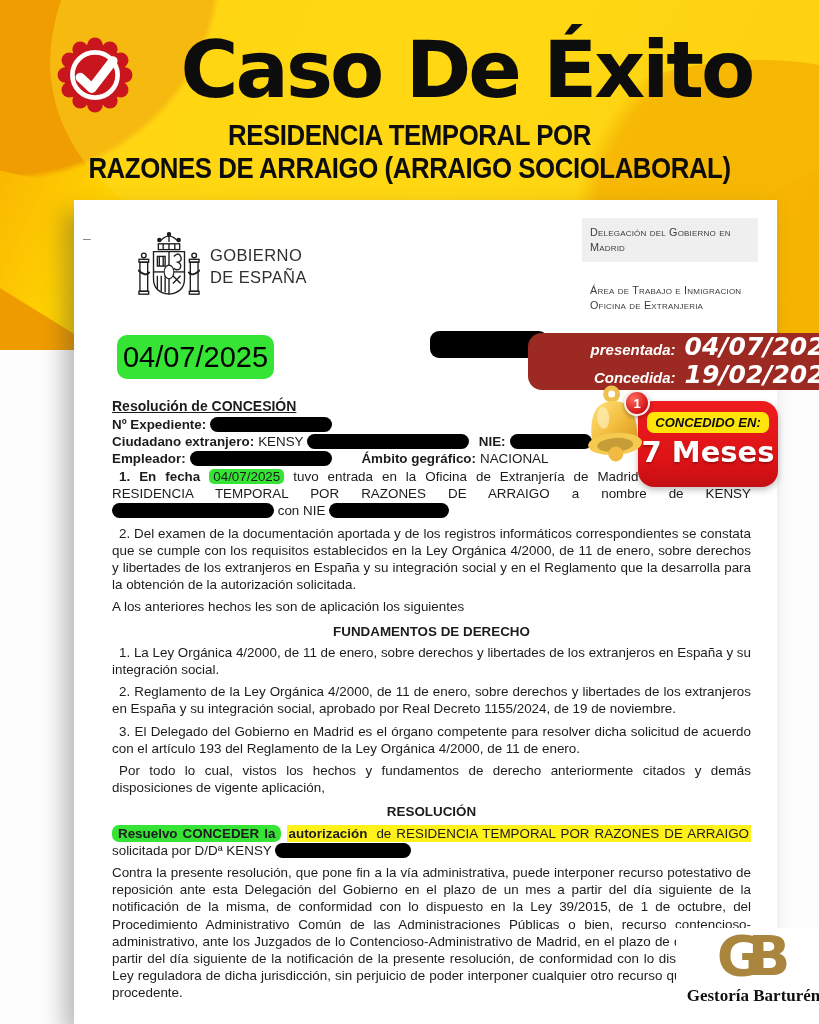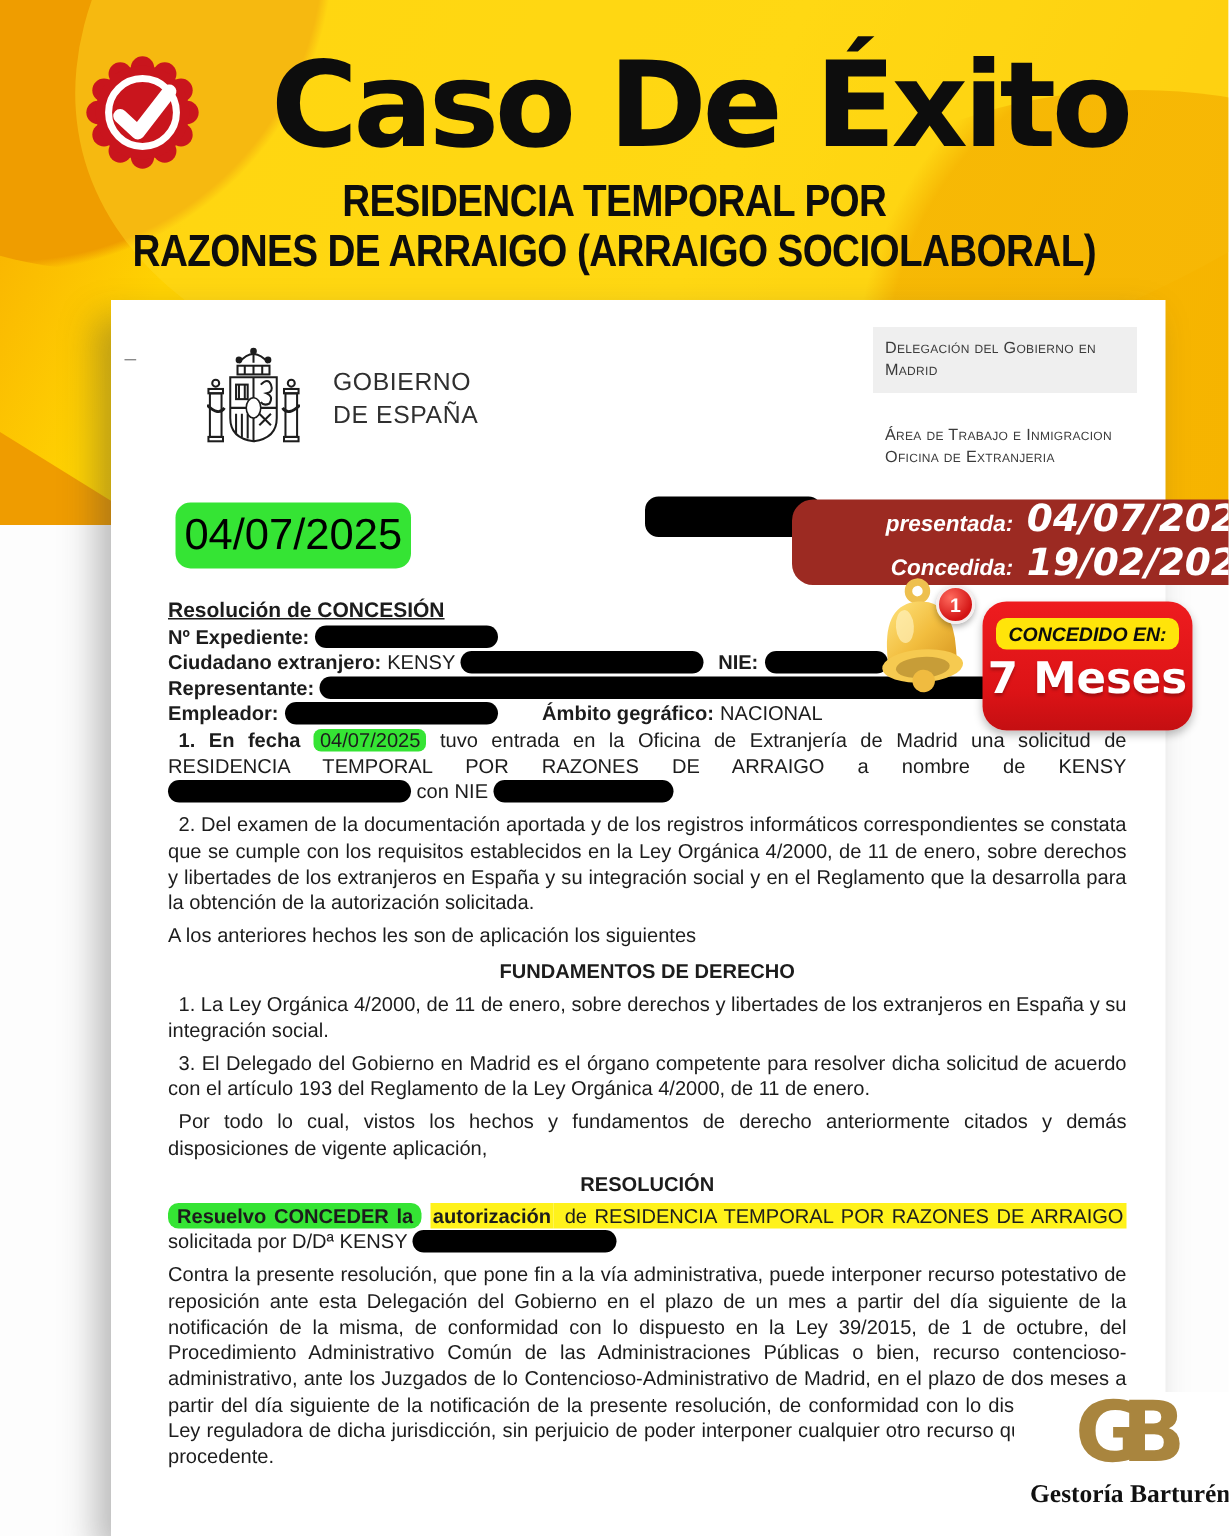--- a/index.html
+++ b/index.html
@@ -23,21 +23,21 @@
        font-family:"DejaVu Sans",sans-serif;font-weight:800;font-size:79px;color:#0d0d0d;
        letter-spacing:-3px;white-space:nowrap;}
   .hero-sub{position:absolute;left:0;right:0;top:118px;z-index:3;text-align:center;color:#0d0d0d;
        font-weight:800;font-size:30px;line-height:33px;letter-spacing:-.5px;transform:scaleX(.86);}
 
   
   .doc{position:absolute;left:74px;top:200px;width:703px;height:824px;background:#ffffff;z-index:2;
        box-shadow:-10px 12px 22px rgba(60,60,60,.35);overflow:hidden;color:#1e1e1e;}
   .dash{position:absolute;left:9px;top:30px;color:#8a8a8a;font-size:14px;}
   .arms{position:absolute;left:64px;top:26px;width:62px;height:86px;}
-  .gov-name{position:absolute;left:148px;top:44px;font-size:16.5px;line-height:22px;
+  .gov-name{position:absolute;left:136px;top:44px;font-size:16.5px;line-height:22px;
        color:#2f2f2f;letter-spacing:.4px;}
   .office-box{position:absolute;left:486px;width:160px;font-size:10.8px;line-height:15px;
        color:#3b3b3b;font-variant:small-caps;letter-spacing:.2px;margin-left:22px;}
   .office-box.first{top:18px;background:#efefef;padding:7px 8px;}
   .office-box.second{top:76px;padding:7px 8px;}
 
   .stamp{position:absolute;left:43px;top:135px;width:157px;height:44px;border-radius:10px;
        background:#35e434;display:flex;align-items:center;justify-content:center;
        font-size:29px;color:#000;}
 
@@ -55,21 +55,21 @@
   .ribbon-date{font-family:"DejaVu Sans",sans-serif;font-style:italic;font-weight:800;
        font-size:25px;letter-spacing:0;padding-right:4px;}
 
   .bell{position:absolute;left:574px;top:384px;width:80px;height:88px;z-index:7;transform:rotate(-4deg);}
   .bell-badge{position:absolute;left:624px;top:390px;width:26px;height:26px;border-radius:50%;z-index:8;
        background:radial-gradient(circle at 35% 30%,#ff6b5e,#d31414 70%);border:2px solid #f4eeee;
        box-sizing:border-box;display:flex;align-items:center;justify-content:center;
        color:#fff;font-weight:700;font-size:13px;box-shadow:0 2px 4px rgba(0,0,0,.3);}
   .banner{position:absolute;left:638px;top:401px;width:140px;height:86px;border-radius:16px;z-index:6;
        background:linear-gradient(180deg,#ee1c1f 0%,#dc1316 70%,#c40f12 100%);
-       display:flex;flex-direction:column;align-items:center;box-shadow:0 3px 6px rgba(0,0,0,.25);margin-left:17px;}
+       display:flex;flex-direction:column;align-items:center;box-shadow:0 3px 6px rgba(0,0,0,.25);}
   .banner-pill{margin-top:11px;background:#ffe40a;border-radius:7px;padding:3px 8px;
        font-size:13px;font-weight:800;font-style:italic;color:#0d0d0d;white-space:nowrap;}
   .banner-months{margin-top:2px;font-family:"DejaVu Sans",sans-serif;font-weight:800;font-size:29px;
        color:#fff;text-shadow:0 2px 2px rgba(0,0,0,.25);letter-spacing:0;}
 
   
   .doc-body{position:absolute;left:38px;right:26px;top:198px;font-size:13.4px;line-height:17.2px;
        text-align:justify;color:#1c1c1c;}
   .res-title{font-weight:700;font-size:14px;text-decoration:underline;margin-bottom:2px;}
   .frow{line-height:16.9px;text-align:left;}
@@ -181,35 +181,33 @@
 
     <div class="frow">
       <span class="fl">Nº Expediente:</span><span class="redact" style="width:122px"></span>
     </div>
     <div class="frow">
       <span class="fl">Ciudadano extranjero:</span><span>KENSY</span>
       <span class="redact" style="width:162px"></span>
       <span class="fl" style="margin-left:6px">NIE:</span><span class="redact" style="width:82px"></span>
     </div>
     <div class="frow">
-      <span class="fl">Representante:</span><span class="redact" style="width:472px"></span>
-    </div>
-    <div class="frow">
       <span class="fl">Empleador:</span><span class="redact" style="width:142px"></span>
       <span class="fl" style="margin-left:26px">Ámbito gegráfico:</span><span>NACIONAL</span>
     </div>
 
 
     <p class="para num"><b>1. En fecha</b> <span class="hl-date">04/07/2025</span><span> tuvo entrada en la Oficina de Extranjería de Madrid una solicitud de RESIDENCIA TEMPORAL POR RAZONES DE ARRAIGO a nombre de KENSY </span><span class="redact" style="width:162px"></span><span> con NIE </span><span class="redact" style="width:120px"></span></p>
 
     <p class="para num">2. Del examen de la documentación aportada y de los registros informáticos correspondientes se constata que se cumple con los requisitos establecidos en la Ley Orgánica 4/2000, de 11 de enero, sobre derechos y libertades de los extranjeros en España y su integración social y en el Reglamento que la desarrolla para la obtención de la autorización solicitada.</p>
     <p class="para">A los anteriores hechos les son de aplicación los siguientes</p>
 
     <div class="heading">FUNDAMENTOS DE DERECHO</div>
     <p class="para num">1. La Ley Orgánica 4/2000, de 11 de enero, sobre derechos y libertades de los extranjeros en España y su integración social.</p>
+    <p class="para num">2. Reglamento de la Ley Orgánica 4/2000, de 11 de enero, sobre derechos y libertades de los extranjeros en España y su integración social,  aprobado por Real Decreto 1155/2024, de 19 de noviembre.</p>
     <p class="para num">3. El Delegado del Gobierno en Madrid es el órgano competente para resolver dicha solicitud de acuerdo con el artículo 193 del Reglamento de la Ley Orgánica 4/2000, de 11 de enero.</p>
     <p class="para num">Por todo lo cual, vistos los hechos y fundamentos de derecho anteriormente citados y demás disposiciones de vigente aplicación,</p>
 
     <div class="heading">RESOLUCIÓN</div>
 
     <p class="para"><span class="hl-green">Resuelvo CONCEDER la</span> <span class="hl-yellow b">autorización</span><span class="hl-yellow"> de RESIDENCIA TEMPORAL POR RAZONES DE ARRAIGO </span><span>solicitada por D/Dª KENSY </span><span class="redact" style="width:136px"></span></p>
 
     <p class="para">Contra la presente resolución, que pone fin a la vía administrativa, puede interponer recurso potestativo de reposición ante esta Delegación del Gobierno en el plazo de un mes a partir del día siguiente de la notificación de la misma, de conformidad con lo dispuesto en la Ley 39/2015, de 1 de octubre, del Procedimiento Administrativo Común de las Administraciones Públicas o bien, recurso contencioso-administrativo, ante los Juzgados de lo Contencioso-Administrativo de Madrid, en el plazo de dos meses a partir del día siguiente de la notificación de la presente resolución, de conformidad con lo dispuesto en la Ley reguladora de dicha jurisdicción, sin perjuicio de poder interponer cualquier otro recurso que considere procedente.</p>
   </div>
 </div>

